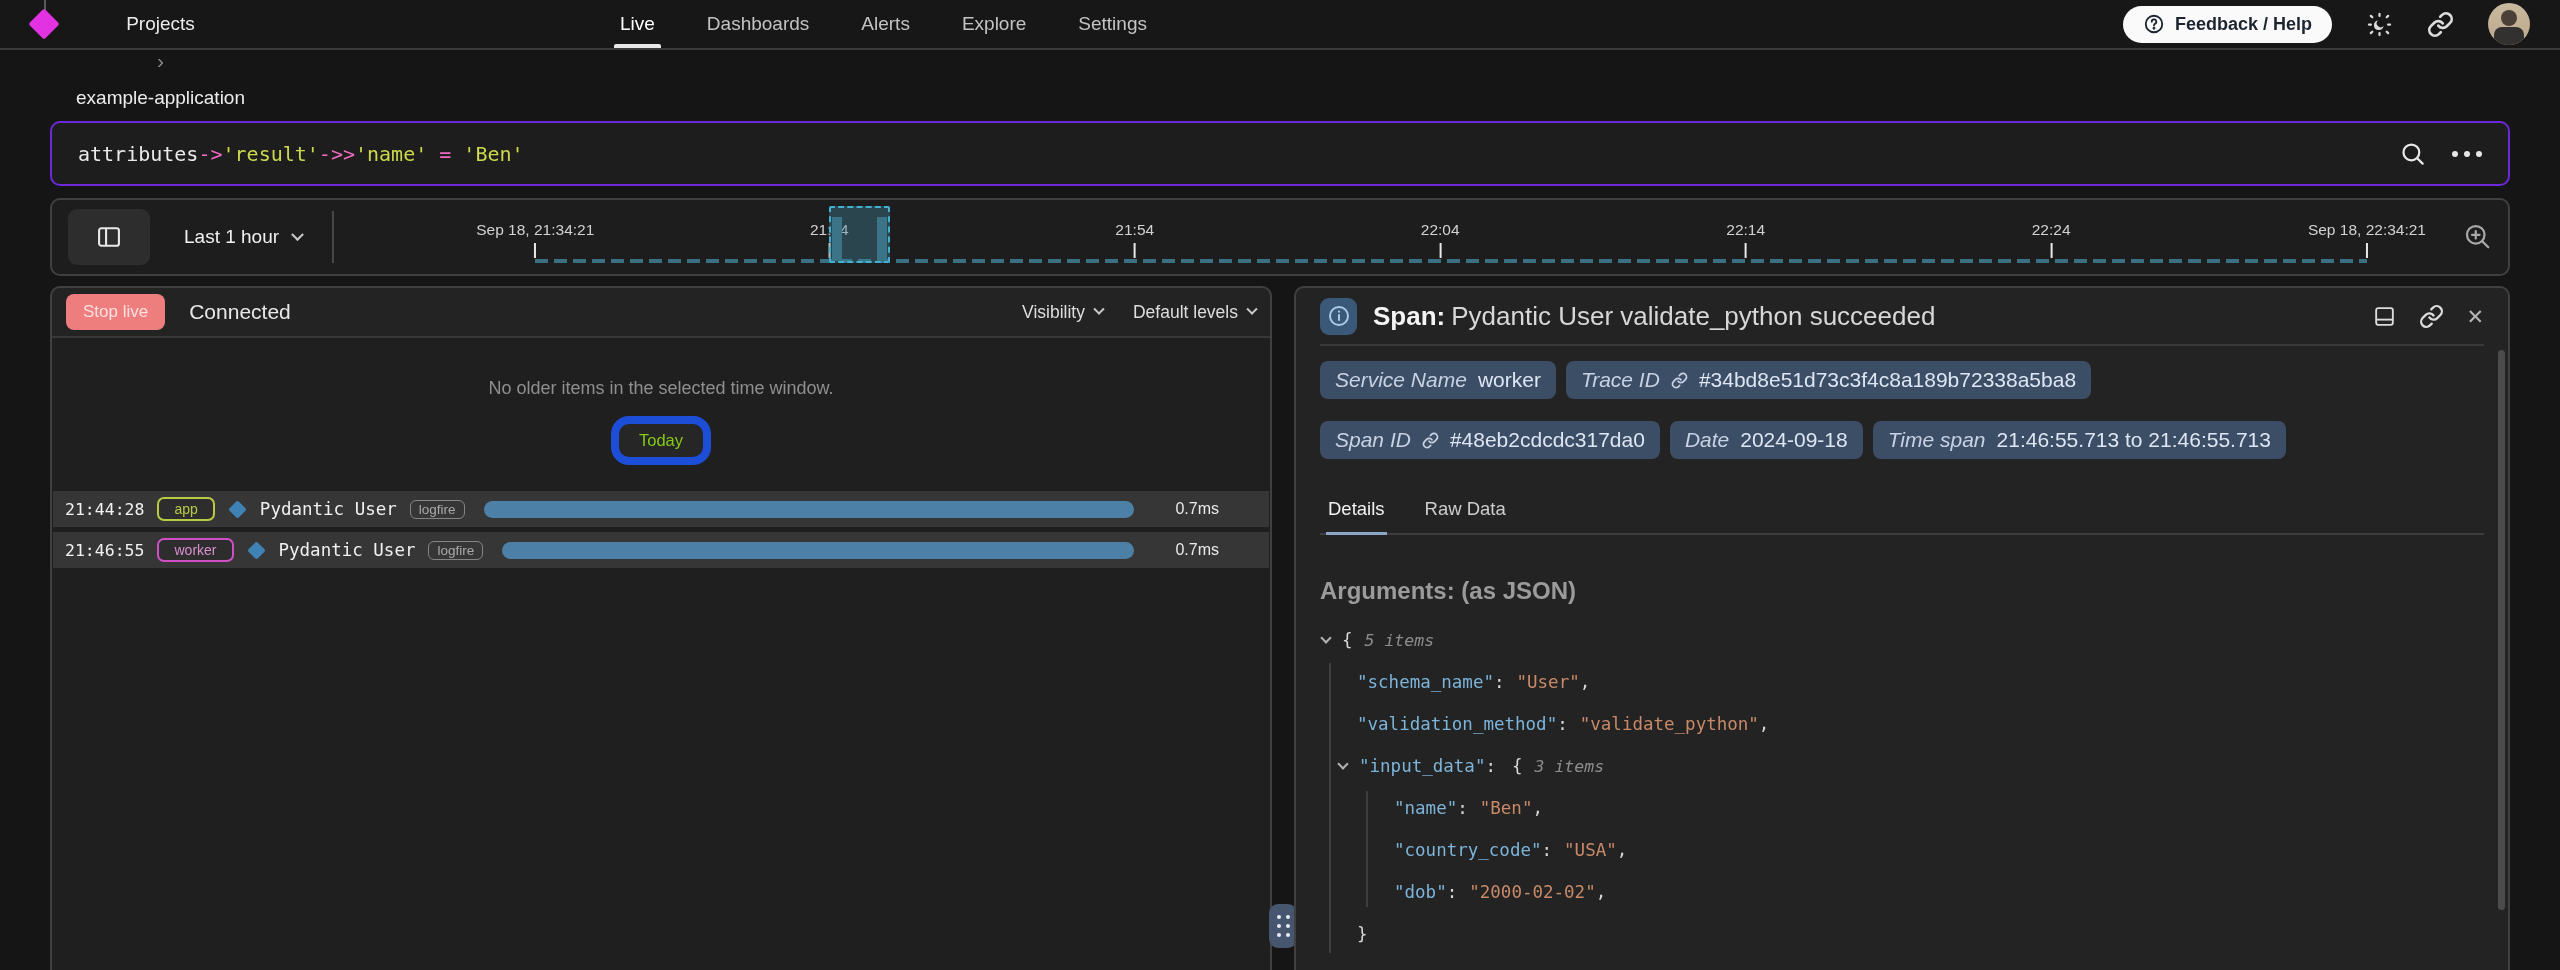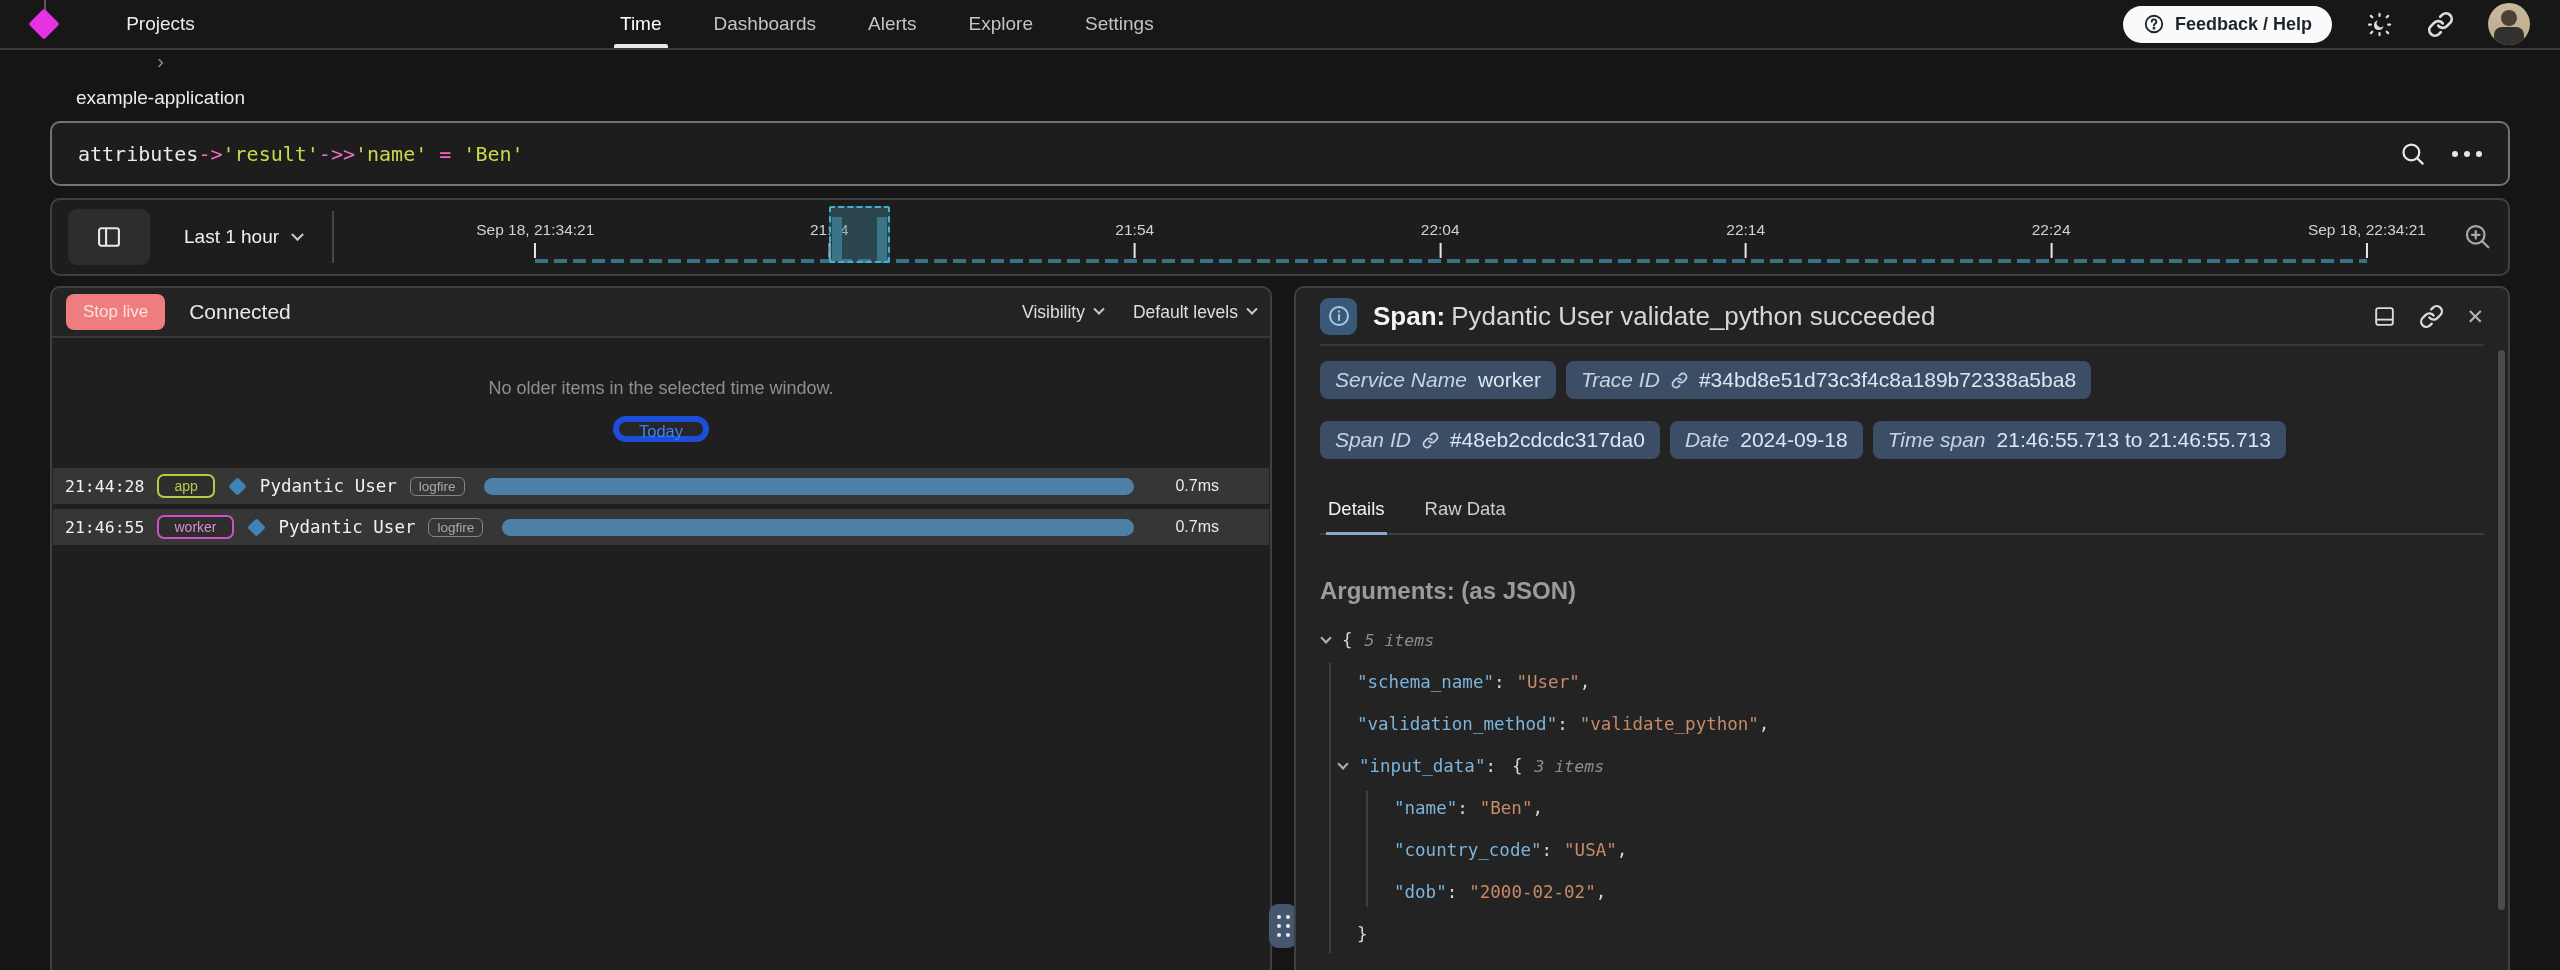--- a/index.html
+++ b/index.html
@@ -31,21 +31,21 @@
   .avatar { width:42px; height:42px; border-radius:50%;
     background:linear-gradient(180deg,#c9b99d 0%,#bba98c 100%); position:relative; overflow:hidden; }
   .avatar::before { content:""; position:absolute; left:13px; top:7px; width:16px; height:16px;
     border-radius:50%; background:#4a4038; }
   .avatar::after { content:""; position:absolute; left:6px; top:24px; width:30px; height:20px;
     border-radius:8px 8px 0 0; background:#33312f; }
 
   .content { margin:0 50px; }
 
   
-  .query-bar { margin-top:71px; height:65px; background:#1d1d1d; border:2px solid #737373;
+  .query-bar { margin-top:71px; height:65px; background:#1d1d1d; border:2px solid #6d28d9;
     border-radius:10px; display:flex; align-items:center; padding:0 26px;
     font-size:20px; }
   .q-plain { color:#eaeaea; } .q-op { color:#ee6bc0; } .q-str { color:#ccd94c; }
   .q-right { margin-left:auto; display:flex; align-items:center; gap:26px; }
   .dots { display:flex; gap:6px; }
   .dots i { width:6px; height:6px; border-radius:50%; background:#e6e6e6; }
 
   
   .toolbar { margin-top:12px; height:78px; background:#1d1d1d; border:2px solid #404040;
     border-radius:10px; display:flex; align-items:center; padding:0 16px; }
@@ -76,22 +76,22 @@
     border-bottom:2px solid #383838; }
   .stop-live { background:#ee7d7d; color:#ffe0e0; border:none; border-radius:8px;
     height:36px; padding:0 17px; font-size:17px; cursor:pointer; }
   .connected { font-size:21px; color:#e8e8e8; }
   .lp-head-right { margin-left:auto; display:flex; align-items:center; gap:30px; }
   .dropdown { display:flex; align-items:center; gap:10px; font-size:17.5px; color:#dedede; cursor:pointer; }
   .dropdown .chev { width:8px; height:8px; }
   .lp-body { flex:1; background:#1f1f1f; padding-top:40px; }
   .empty-msg { text-align:center; font-size:18px; color:#8f8f8f; }
   .today-wrap { display:flex; justify-content:center; margin-top:17px; }
-  .today-btn { background:#262626; border:6px solid #1d4ed8; border-radius:18px; color:#3b82f6;
-    font-size:16.5px; height:26px; padding:0 20px; cursor:pointer; }
+  .today-btn { background:#262626; border:8px solid #1d4ed8; border-radius:18px; color:#84cc16;
+    font-size:16.5px; height:49px; padding:0 20px; cursor:pointer; }
   .rows { margin-top:26px; }
   .log-row { height:36px; margin:0 1px 5px 1px; background:#363636; display:flex;
     align-items:center; padding:0 14px 0 12px; gap:13px; cursor:pointer; }
   .row-time { font-family:"DejaVu Sans Mono", monospace; font-size:16.5px; color:#f2f2f2; }
   .tag { border-radius:7px; padding:2px 15px; font-size:14px; border:2px solid; background:rgba(0,0,0,0.15); }
   .tag-app { border-color:#b9cb44; color:#b9cb44; }
   .tag-worker { border-color:#d14fc6; color:#d98fd0; }
   .row-diamond { width:13px; height:13px; background:#3f82b6; transform:rotate(45deg);
     border-radius:2px; flex:none; margin:0 3px; }
   .row-msg { font-family:"DejaVu Sans Mono", monospace; font-size:17.5px; color:#f0f0f0; }
@@ -159,21 +159,21 @@
     </div>
     <nav class="breadcrumb">
       <span>christophergs</span>
       <span class="crumb-sep">›</span>
       <span>Projects</span>
       <span class="crumb-sep">›</span>
       <span>example-application</span>
     </nav>
   </div>
   <nav class="nav-tabs">
-    <div class="nav-tab active">Time</div>
+    <div class="nav-tab active">Live</div>
     <div class="nav-tab">Dashboards</div>
     <div class="nav-tab">Alerts</div>
     <div class="nav-tab">Explore</div>
     <div class="nav-tab">Settings</div>
   </nav>
   <div class="nav-right">
     <button class="feedback-btn">
       <svg width="22" height="22" viewBox="0 0 24 24" fill="none" stroke="currentColor" stroke-width="2">
           <circle cx="12" cy="12" r="9"></circle>
           <path d="M9.5 9.5a2.5 2.5 0 1 1 3.5 2.3c-.8.35-1 .7-1 1.7" stroke-linecap="round"></path>

